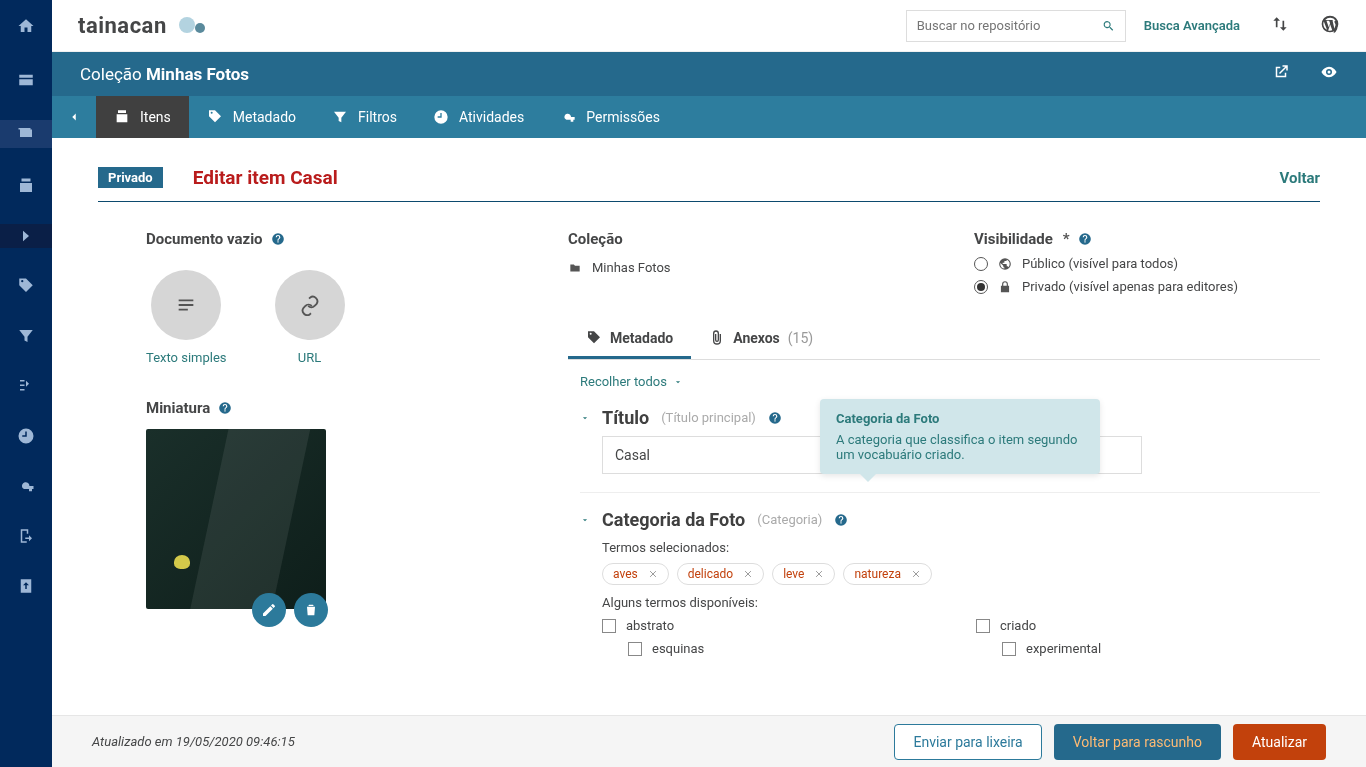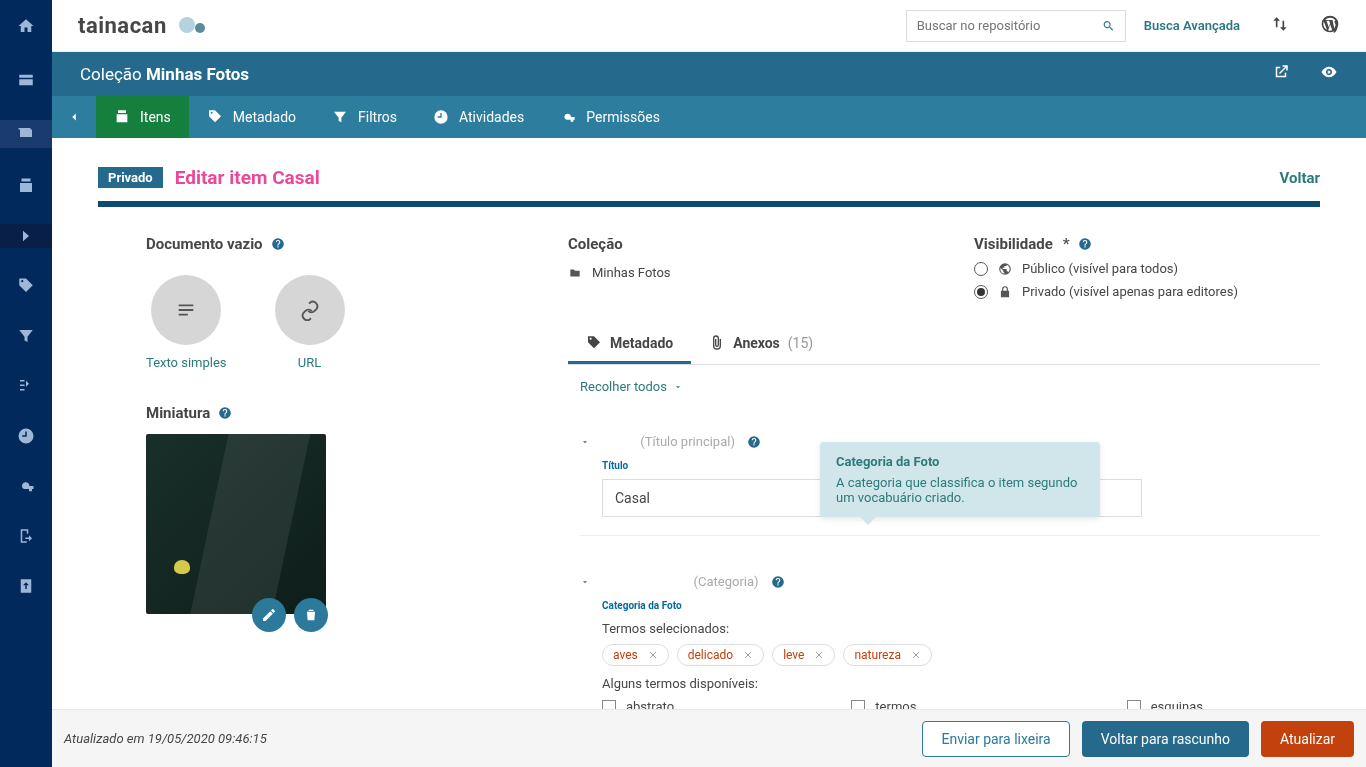--- a/index.html
+++ b/index.html
@@ -29,27 +29,27 @@
 .coll-header-title { font-size: 17px; font-weight: 400; }
 .coll-header-title b { font-weight: 700; }
 .coll-header-spacer { flex: 1; }
 .coll-header-icon { margin-left: 30px; cursor: pointer; }
 .coll-header-icon svg { width: 18px; height: 18px; fill: #fff; }
 
 .tabs-bar { position: fixed; left: 52px; right: 0; top: 96px; height: 42px; background: #2d7d9e; display: flex; align-items: center; }
 .tabs-back { width: 44px; height: 42px; display: flex; align-items: center; justify-content: center; cursor: pointer; }
 .tabs-back svg { width: 14px; height: 14px; fill: #fff; }
 .tab { height: 42px; display: flex; align-items: center; gap: 10px; padding: 0 18px; color: #fff; font-size: 14px; cursor: pointer; }
-.tab.active { background: #15803d; }
+.tab.active { background: #404040; }
 .tab svg { width: 16px; height: 16px; fill: currentColor; }
 
 .content { position: fixed; left: 52px; right: 0; top: 138px; bottom: 58px; overflow-y: auto; padding: 28px 46px 20px 46px; }
-.page-head { display: flex; align-items: center; gap: 12px; border-bottom: 6px solid #0c4a6e; padding-bottom: 12px; margin-bottom: 28px; }
+.page-head { display: flex; align-items: center; gap: 30px; border-bottom: 1px solid #0c4a6e; padding-bottom: 12px; margin-bottom: 28px; }
 .badge-priv { background: #25698c; color: #fff; font-size: 13px; font-weight: 700; padding: 3px 10px; }
-.page-title { font-size: 19px; font-weight: 700; color: #ec4899; }
+.page-title { font-size: 19px; font-weight: 700; color: #b91c1c; }
 .page-title b { font-weight: 700; }
 .page-head-spacer { flex: 1; }
 .back-link { color: #2c7a7b; font-size: 15px; font-weight: 700; cursor: pointer; }
 
 .cols { display: flex; gap: 50px; }
 .col-left { width: 420px; padding-left: 48px; }
 .col-right { flex: 1; }
 
 .sect-label { font-size: 15px; font-weight: 700; color: #454647; display: flex; align-items: center; gap: 8px; }
 .help-ic { width: 14px; height: 14px; fill: #25698c; cursor: pointer; }
@@ -86,44 +86,44 @@
 .meta-tab.active { border-bottom-color: #25698c; }
 .meta-tab svg { width: 16px; height: 16px; fill: currentColor; }
 .meta-tab .count { color: #999; font-weight: 400; }
 
 .collapse-all { display: inline-flex; align-items: center; gap: 6px; color: #2c7a7b; font-size: 13px; margin: 14px 0 10px 12px; cursor: pointer; }
 .collapse-all svg { width: 10px; height: 10px; fill: currentColor; }
 
 .field { margin: 8px 0 18px 12px; position: relative; }
 .field-head { display: flex; align-items: center; gap: 12px; }
 .caret { width: 10px; height: 10px; fill: #2c7a7b; cursor: pointer; }
-.field-label { font-size: 10px; font-weight: 700; color: #0369a1; margin-top: 48px; }
+.field-label { font-size: 18px; font-weight: 700; color: #404040; }
 .field-sub { font-size: 13px; color: #aaa; font-weight: 400; }
 .field-input { width: 100%; max-width: 540px; height: 38px; border: 1px solid #ddd; margin-top: 8px; margin-left: 22px; padding: 0 12px; font-size: 14px; color: #454647; outline: none; }
 .field-divider { border-bottom: 1px solid #eee; margin: 16px 0 16px 12px; }
 
 .sublabel { font-size: 13px; color: #454647; margin: 10px 0 8px 22px; }
 .tags-row { display: flex; gap: 8px; flex-wrap: wrap; margin-left: 22px; }
 .tag { display: flex; align-items: center; gap: 10px; border: 1px solid #ddd; border-radius: 14px; padding: 3px 10px; font-size: 12px; color: #c2410c; }
 .tag svg { width: 10px; height: 10px; fill: #888; cursor: pointer; }
-.terms-grid { display: grid; grid-template-columns: 1fr 1fr 1fr; gap: 8px 30px; margin: 8px 0 0 22px; }
+.terms-grid { display: grid; grid-template-columns: 1fr 1fr; gap: 8px 30px; margin: 8px 0 0 22px; }
 .term-opt { display: flex; align-items: center; gap: 10px; font-size: 13px; color: #454647; cursor: pointer; }
 .term-opt.indent { margin-left: 26px; }
 .chk { width: 14px; height: 14px; border: 1.5px solid #888; flex-shrink: 0; }
 
 .tooltip { position: absolute; left: 240px; top: -110px; width: 280px; background: #d0e6ea; border-radius: 4px; padding: 12px 16px; font-size: 13px; color: #2c7a7b; box-shadow: 0 2px 6px rgba(0,0,0,0.1); }
 .tooltip-title { font-weight: 700; margin-bottom: 6px; }
 .tooltip::after { content: ""; position: absolute; left: 40px; bottom: -8px; width: 0; height: 0; border-left: 8px solid transparent; border-right: 8px solid transparent; border-top: 8px solid #d0e6ea; }
 
-.footer { position: fixed; left: 52px; right: 0; bottom: 0; height: 58px; background: #f5f5f5; display: flex; align-items: center; padding: 0 12px; border-top: 1px solid #e6e6e6; }
+.footer { position: fixed; left: 52px; right: 0; bottom: 0; height: 52px; background: #f5f5f5; display: flex; align-items: center; padding: 0 40px; border-top: 1px solid #e6e6e6; }
 .footer-left { font-size: 13px; color: #454647; font-style: italic; }
 .footer-spacer { flex: 1; }
 .btn { height: 36px; padding: 0 18px; border-radius: 4px; font-size: 14px; font-weight: 400; display: flex; align-items: center; cursor: pointer; border: 1px solid transparent; margin-left: 12px; }
 .btn-ghost { background: #fff; border-color: #2c7a9b; color: #2c7a9b; }
-.btn-mid { background: #25698c; color: #ffffff; }
+.btn-mid { background: #25698c; color: #fdba74; }
 .btn-primary { background: #c2410c; color: #fff; }
 </style>
 </head>
 <body>
 
 <div class="sidebar">
   <div class="sidebar-item">
       <svg viewBox="0 0 24 24">
         <path d="M10 20v-6h4v6h5v-8h3L12 3 2 12h3v8z"></path>
       </svg>
@@ -441,21 +441,21 @@
             </span>
         </div>
         <div class="sublabel">Alguns termos disponíveis:</div>
         <div class="terms-grid">
           <div class="term-opt">
               <span class="chk"></span>
               <span>abstrato</span>
             </div>
           <div class="term-opt">
               <span class="chk"></span>
-              <span>termos</span>
+              <span>criado</span>
             </div>
           <div class="term-opt indent">
               <span class="chk"></span>
               <span>esquinas</span>
             </div>
           <div class="term-opt indent">
               <span class="chk"></span>
               <span>experimental</span>
             </div>
         </div>

